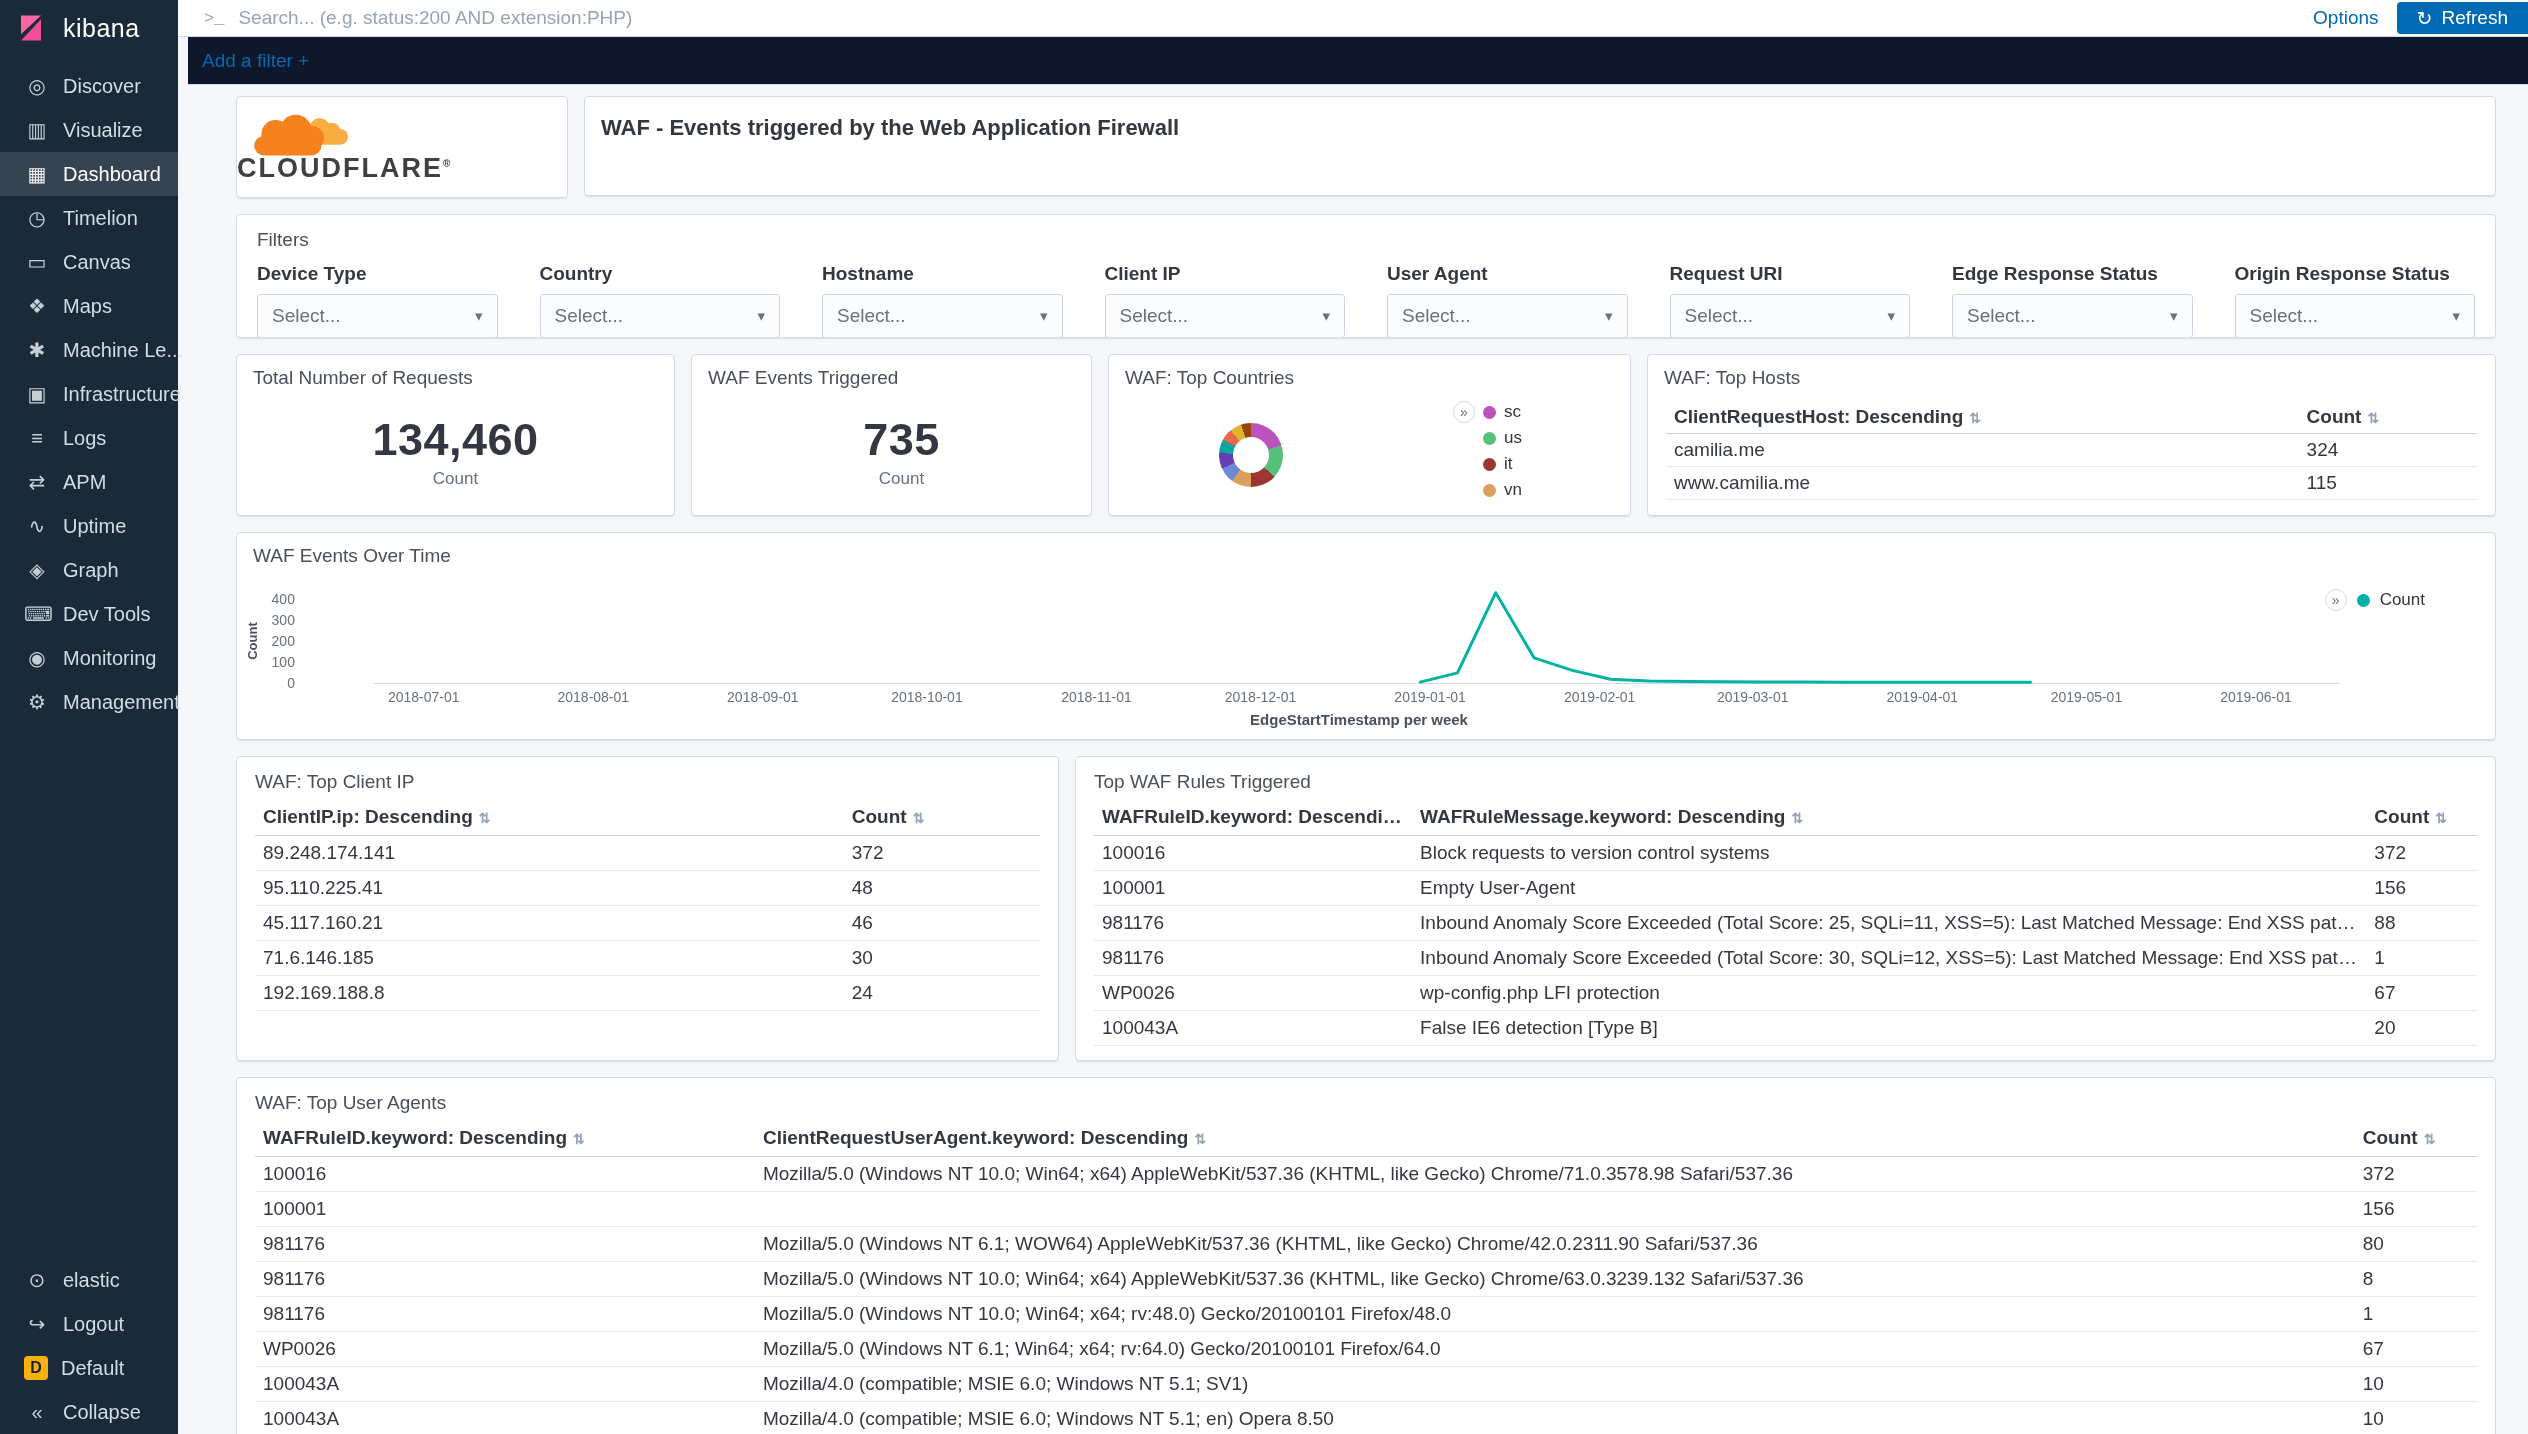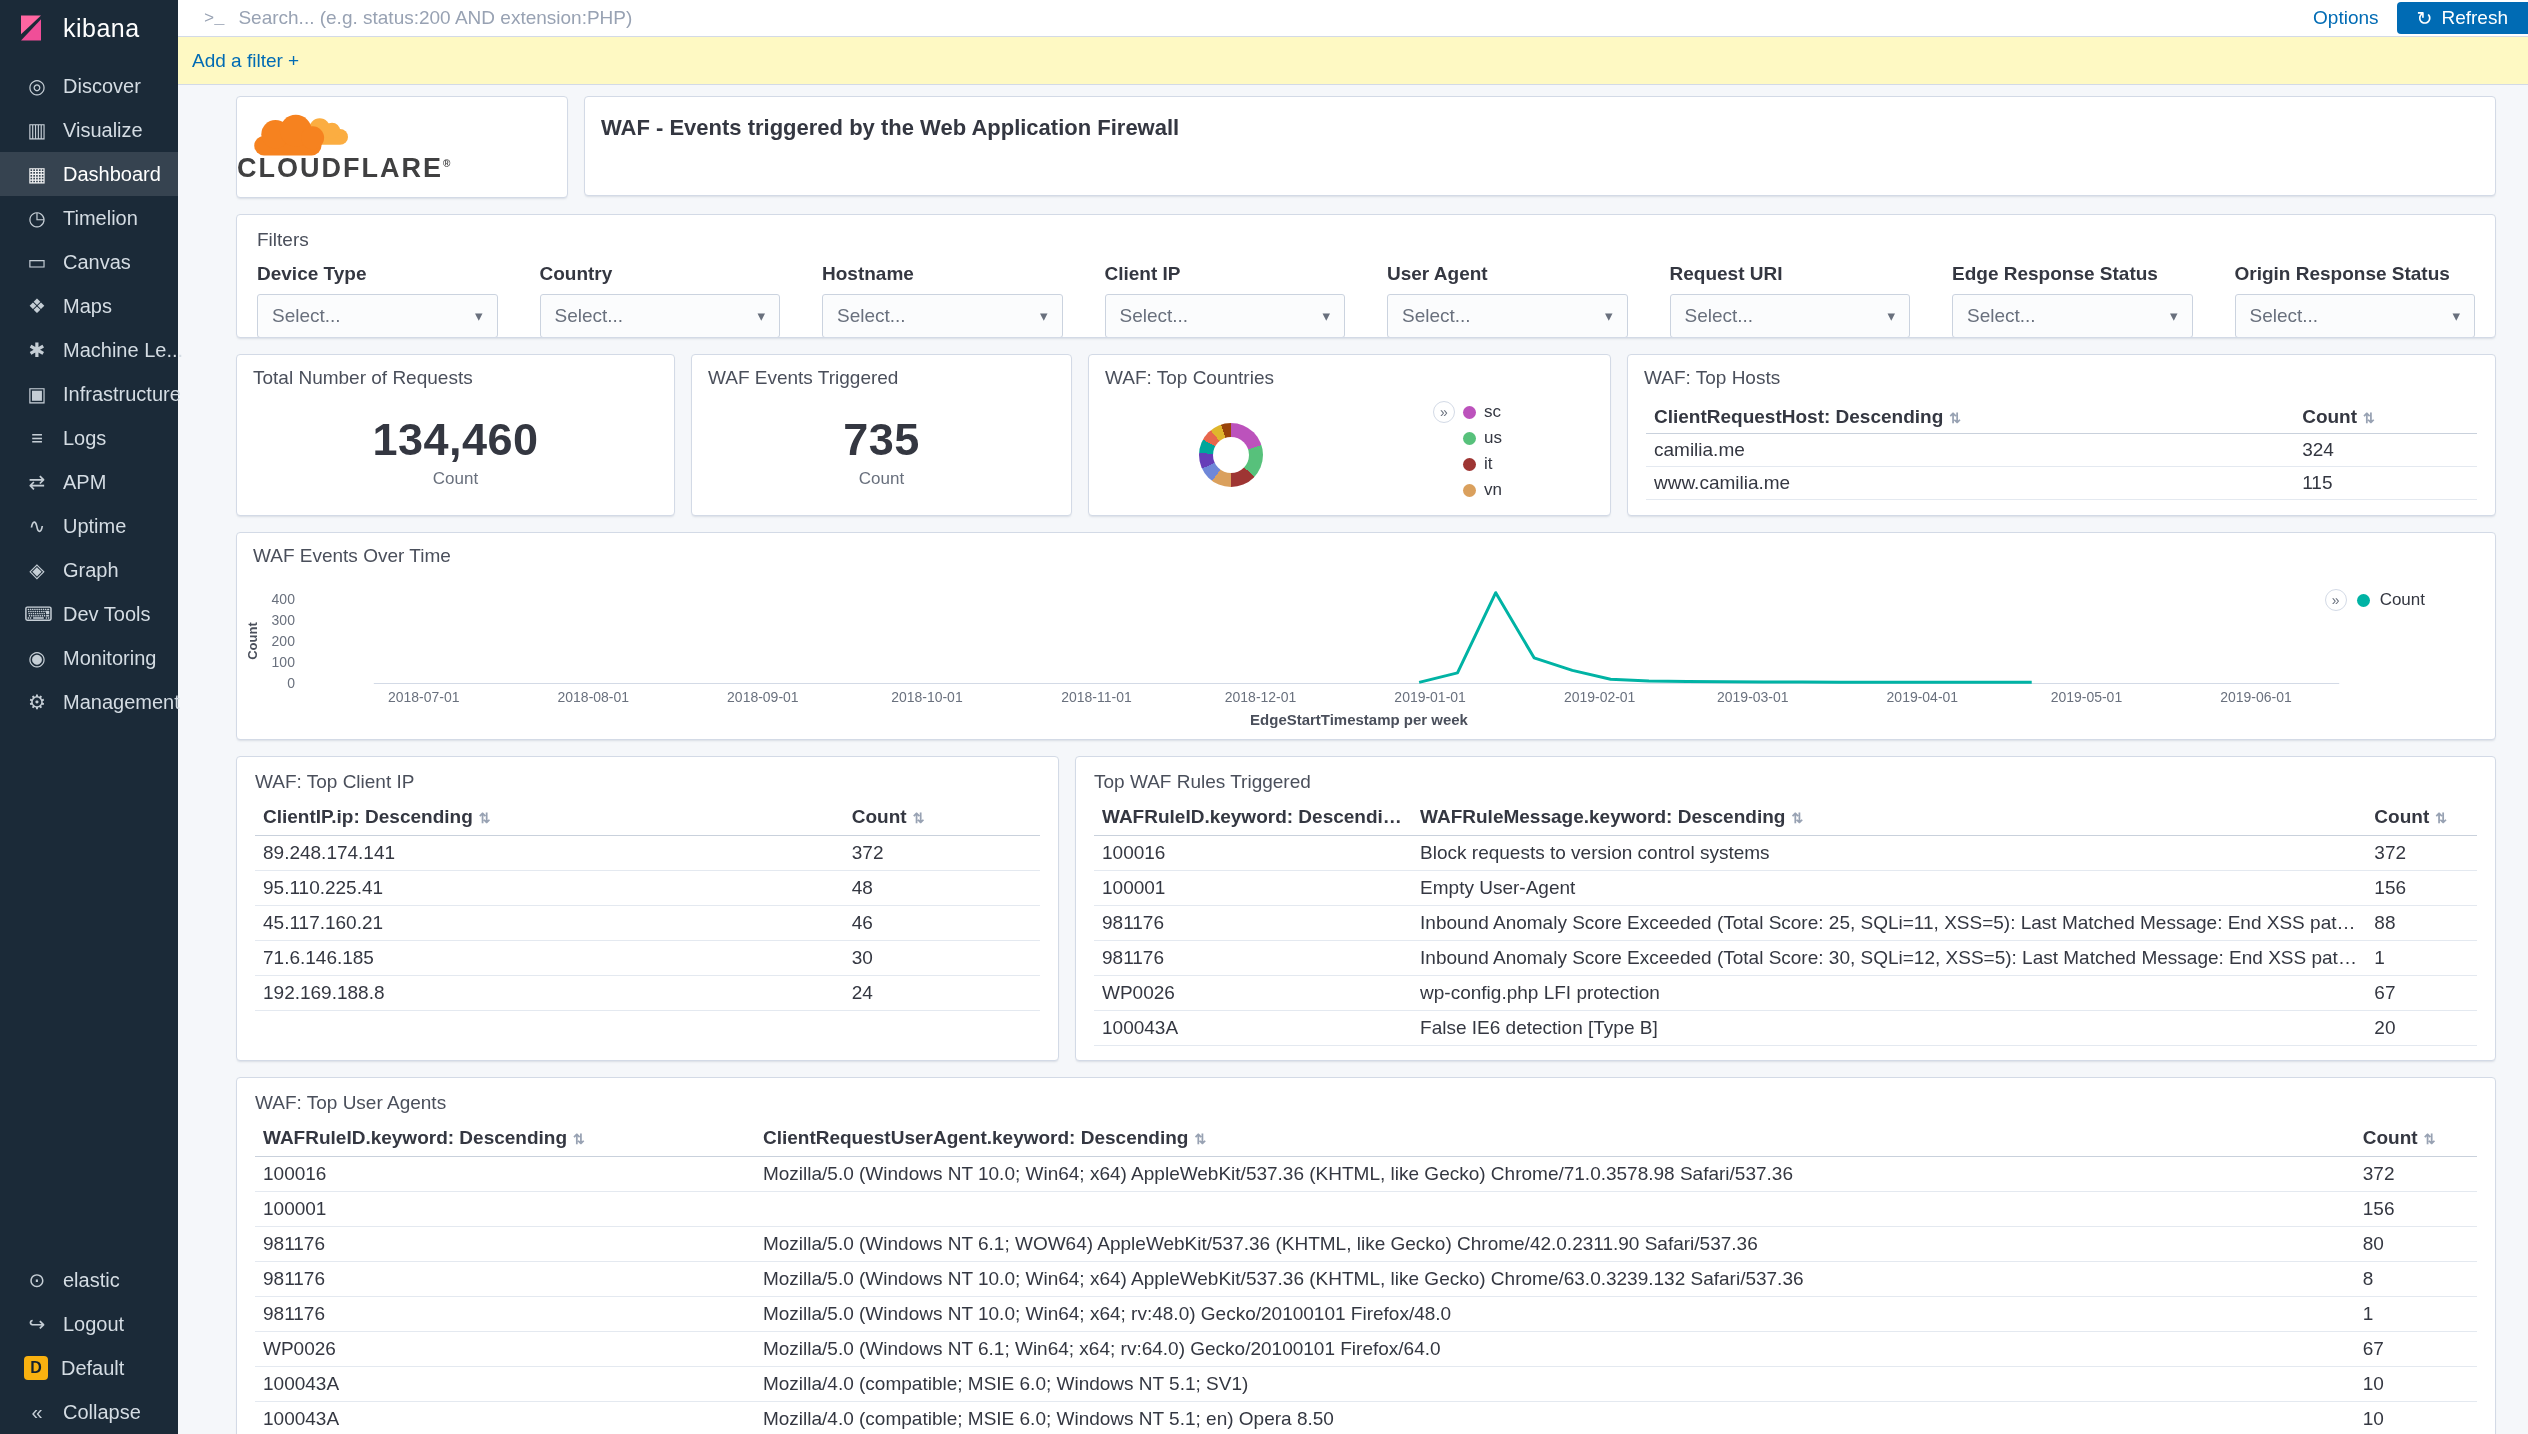--- a/index.html
+++ b/index.html
@@ -22,21 +22,21 @@
     line-height:24px;font-weight:bold;font-size:16px;opacity:1;}
   
   #topbar{position:absolute;left:178px;right:0;top:0;height:36px;background:#fff;
     border-bottom:1px solid #d3dae6;display:flex;align-items:center;z-index:5;}
   .prompt{font-family:"Liberation Mono",monospace;color:#98a2b3;font-size:17px;margin-left:26px;}
   #search{flex:1;border:none;outline:none;font:inherit;font-size:19px;color:#343741;margin-left:12px;background:transparent;}
   #search::placeholder{color:#98a2b3;}
   .options{color:#006bb4;font-size:19px;margin-right:18px;cursor:pointer;}
   .refresh{display:flex;align-items:center;gap:9px;background:#006bb4;color:#fff;border:none;
     font:inherit;font-size:19px;height:32px;padding:0 20px;border-radius:4px 0 0 4px;cursor:pointer;}
-  #filterbar{position:absolute;left:178px;right:0;top:37px;height:47px;background:#fef9c3;
+  #filterbar{position:absolute;left:188px;right:0;top:37px;height:47px;background:#0f172a;
     border-bottom:1px solid #d3dae6;display:flex;align-items:center;padding-left:14px;z-index:5;}
   .addfilter{color:#006bb4;font-size:19px;cursor:pointer;}
   
   #content{position:absolute;left:178px;right:0;top:84px;bottom:0;overflow:hidden;
     padding:12px 32px 0 58px;}
   .row{display:flex;gap:16px;margin-bottom:16px;}
   .panel{background:#fff;border:1px solid #d3dae6;border-radius:4px;
     box-shadow:0 2px 2px -1px rgba(152,162,179,.3);position:relative;overflow:hidden;}
   .ptitle{font-size:19px;color:#4a4f5b;}
   .ptitle.abs{position:absolute;top:12px;left:16px;}
@@ -50,21 +50,21 @@
   .filters-panel{flex:1;height:124px;box-sizing:border-box;padding:14px 20px;}
   #filter-fields{display:flex;gap:42px;margin-top:12px;}
   .ffield{flex:1;min-width:0;}
   .flabel{font-size:19px;font-weight:bold;color:#343741;margin-bottom:9px;}
   .fselect{height:42px;border:1px solid #cbd3df;border-radius:3px;background:#fbfcfd;
     display:flex;align-items:center;justify-content:space-between;padding:0 14px;cursor:pointer;}
   .fplaceholder{color:#69707d;font-size:19px;}
   .fcaret{color:#69707d;font-size:15px;}
   
   .metric{height:160px;}
-  .m1{width:437px;} .m2{width:379px;} .countries{width:521px;height:160px;} .hosts{flex:1;height:160px;}
+  .m1{width:437px;} .m2{width:379px;padding-left:20px;} .countries{width:521px;height:160px;} .hosts{flex:1;height:160px;}
   .mwrap{height:100%;display:flex;flex-direction:column;align-items:center;justify-content:center;padding-top:16px;}
   .mval{font-size:45px;font-weight:bold;color:#343741;letter-spacing:.5px;}
   .mlabel{font-size:17px;color:#69707d;margin-top:3px;}
   #donut{position:absolute;left:110px;top:68px;width:64px;height:64px;border-radius:50%;cursor:pointer;}
   #donut .hole{position:absolute;left:14px;top:14px;width:36px;height:36px;border-radius:50%;background:#fff;}
   .c-legend{position:absolute;left:344px;top:44px;}
   .lrow{display:flex;align-items:center;gap:8px;height:26px;font-size:17px;color:#343741;}
   .lrow.indent{padding-left:30px;}
   .larrow{width:22px;height:22px;border-radius:50%;border:1px solid #d3dae6;background:#fff;color:#69707d;
     font-size:14px;display:flex;align-items:center;justify-content:center;box-sizing:border-box;cursor:pointer;flex:none;}

